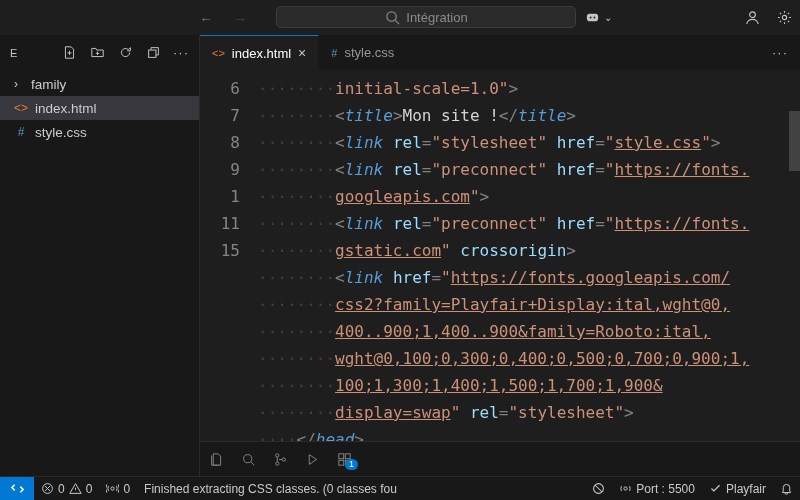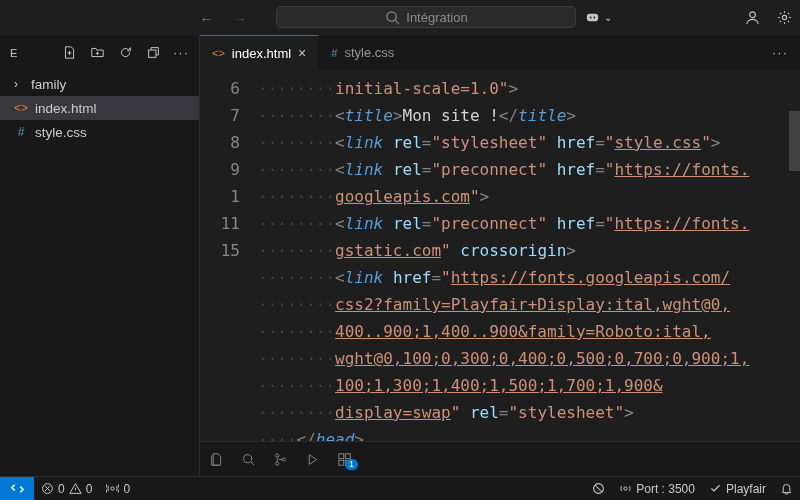--- a/index.html
+++ b/index.html
@@ -233,33 +233,36 @@
       </svg>
     <span>0</span>
   </div>
   <div class="sb-item sm">
     <svg viewBox="0 0 16 16" fill="none" stroke="currentColor" stroke-width="1.2">
         <circle cx="8" cy="8" r="2"></circle>
         <path d="M3 5a7 7 0 0 0 0 6M13 5a7 7 0 0 1 0 6M1 3a10 10 0 0 0 0 10M15 3a10 10 0 0 1 0 10"></path>
       </svg>
     <span>0</span>
   </div>
+  <div class="sb-item">
+    <span>Finished extracting CSS classes. (0 classes fou</span>
+  </div>
   <div class="sb-right">
     <div class="sb-item sm">
       <svg viewBox="0 0 16 16" fill="none" stroke="currentColor" stroke-width="1.3">
           <circle cx="8" cy="8" r="6"></circle>
           <path d="M4 4l8 8"></path>
         </svg>
     </div>
     <div class="sb-item sm">
       <svg viewBox="0 0 16 16" fill="none" stroke="currentColor" stroke-width="1.2">
           <circle cx="8" cy="8" r="2"></circle>
           <path d="M3 5a7 7 0 0 0 0 6M13 5a7 7 0 0 1 0 6"></path>
         </svg>
-      <span>Port : 3500</span>
+      <span>Port : 5500</span>
     </div>
     <div class="sb-item sm">
       <svg viewBox="0 0 16 16" fill="none" stroke="currentColor" stroke-width="1.5">
           <path d="M3 8l3 3 7-7"></path>
         </svg>
       <span>Playfair</span>
     </div>
     <div class="sb-item sm">
       <svg viewBox="0 0 16 16" fill="none" stroke="currentColor" stroke-width="1.2">
           <path d="M4 11V7a4 4 0 0 1 8 0v4l1 2H3zM6 13a2 2 0 0 0 4 0"></path>

